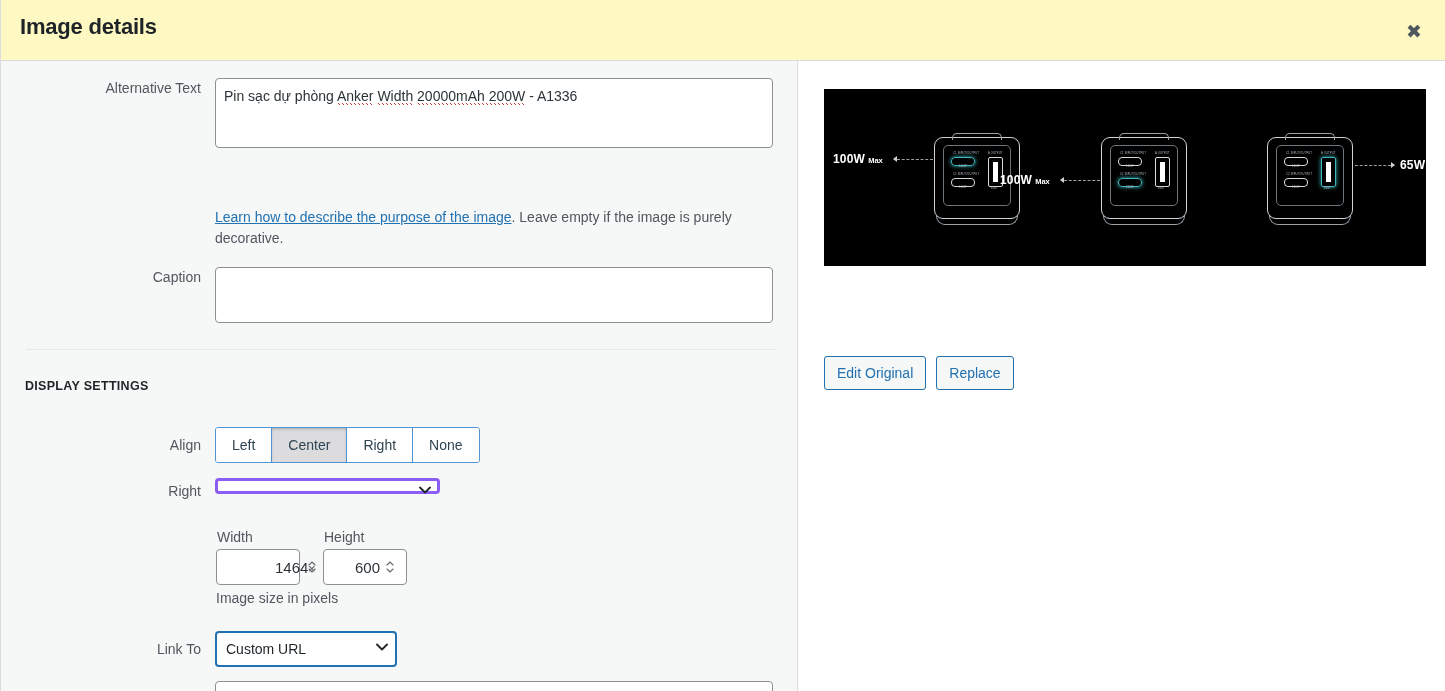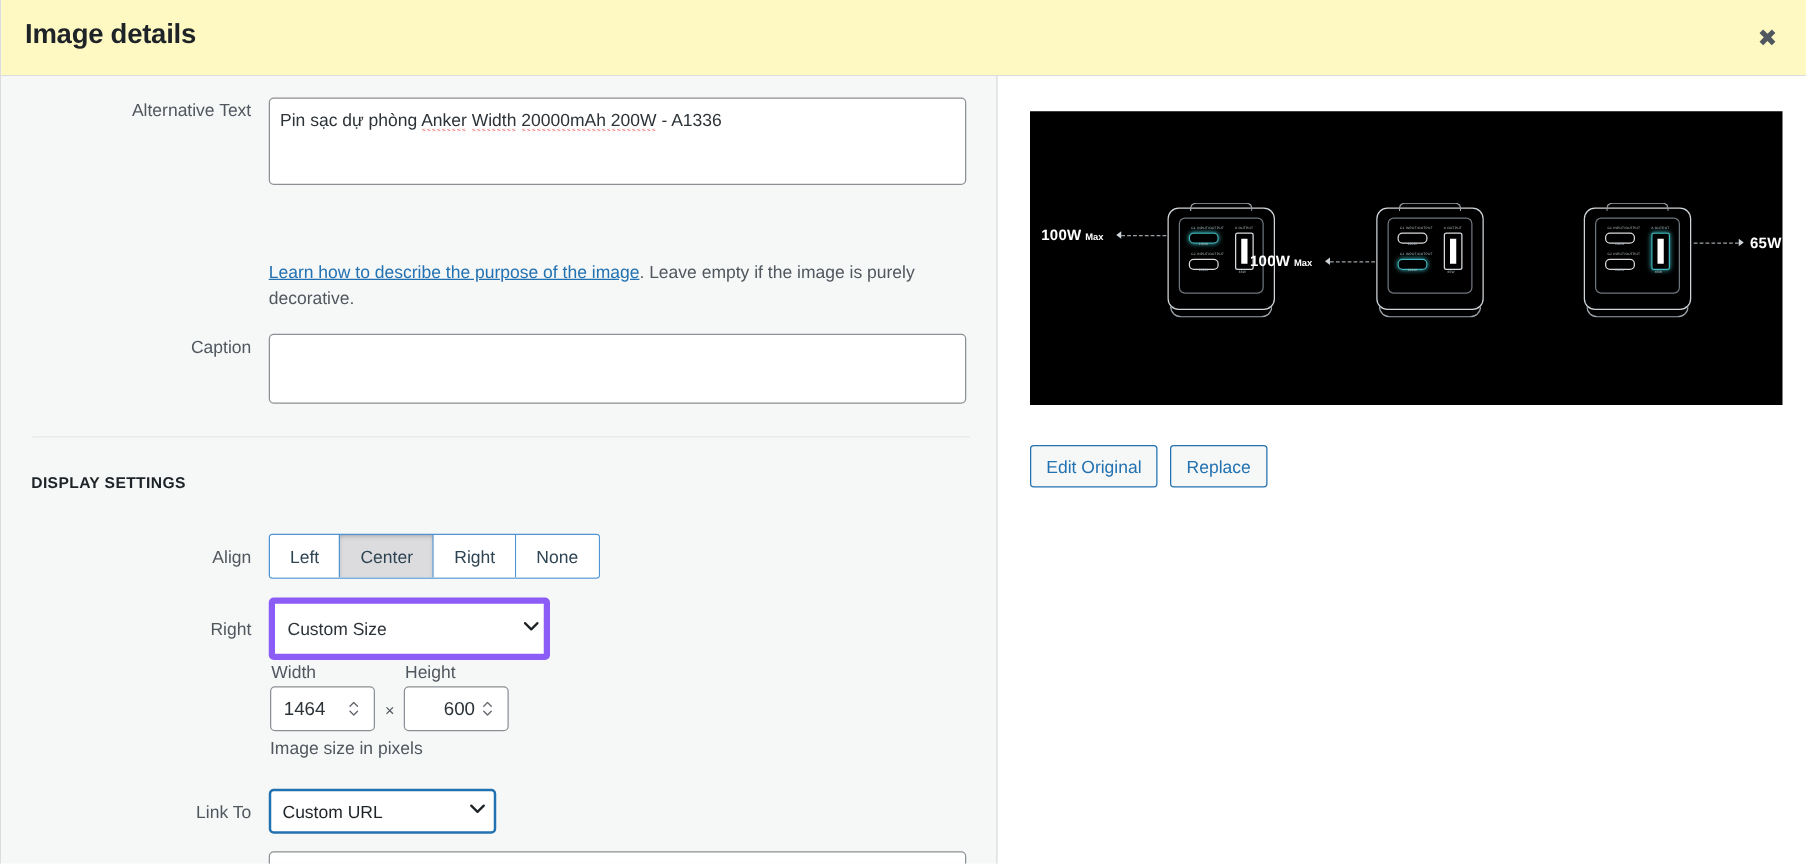--- a/index.html
+++ b/index.html
@@ -197,23 +197,23 @@
   .btn-group .gbtn:last-child { border-right: 0; }
   .btn-group .gbtn.active {
     background: #dcdcde;
     box-shadow: inset 0 2px 5px -3px rgba(0,0,0,.5);
   }
 
   
   .wp-select {
     appearance: none;
     -webkit-appearance: none;
-    height: 50px;
-    box-sizing: border-box;
-    border: 5px solid #8b5cf6;
+    height: 16px;
+    box-sizing: border-box;
+    border: 3px solid #8b5cf6;
     border-radius: 4px;
     background: #fff;
     font-family: "Liberation Sans", sans-serif;
     font-size: 14px;
     color: #2c3338;
     padding: 0 34px 0 10px;
     cursor: pointer;
     line-height: 32px;
   }
   .select-wrap { position: relative; display: inline-block; }
@@ -286,21 +286,21 @@
     padding: 0 9px;
   }
   input.wp-text::placeholder { color: #2c3338; opacity: 1; }
 
   
   .preview-image {
     position: absolute;
     left: 25px;
     top: 28px;
     width: 602px;
-    height: 235px;
+    height: 177px;
     background: #000;
     overflow: hidden;
   }
   .device {
     position: absolute;
     top: 50%;
     transform: translateY(-50%);
   }
   .dev-body {
     position: relative;
@@ -486,21 +486,21 @@
                 </svg>
             </span>
           </span>
         </div>
       </div>
 
       <div>
         <div class="num-label" style="left:216px; top:468px;">Width</div>
         <div class="num-label" style="left:323px; top:468px;">Height</div>
 
-        <div class="num-field" style="position:absolute; left:215px; top:488px;">
+        <div class="num-field" style="position:absolute; left:215px; top:488px;padding-left:48px;">
           <span class="num-val">1464</span>
           <span class="spin">
             <svg width="8" height="5" viewBox="0 0 8 5">
                 <path d="M1 4 L4 1 L7 4" fill="none" stroke="#646970" stroke-width="1.1" stroke-linecap="round" stroke-linejoin="round"></path>
               </svg>
             <svg width="8" height="5" viewBox="0 0 8 5">
                 <path d="M1 1 L4 4 L7 1" fill="none" stroke="#646970" stroke-width="1.1" stroke-linecap="round" stroke-linejoin="round"></path>
               </svg>
           </span>
         </div>

